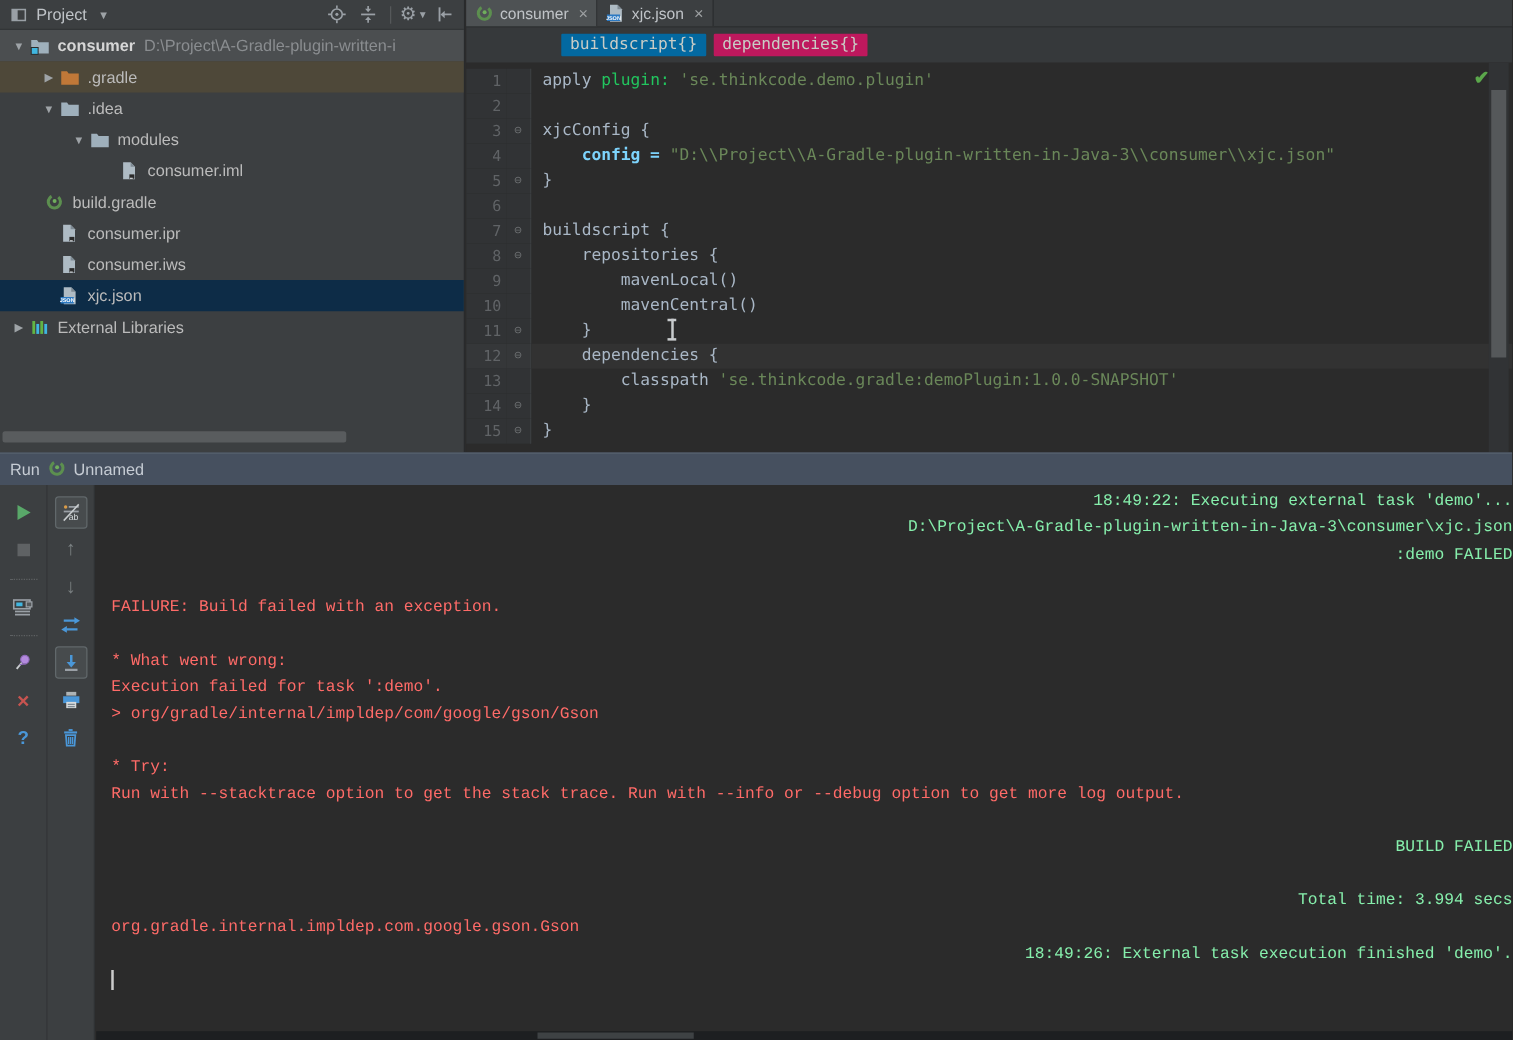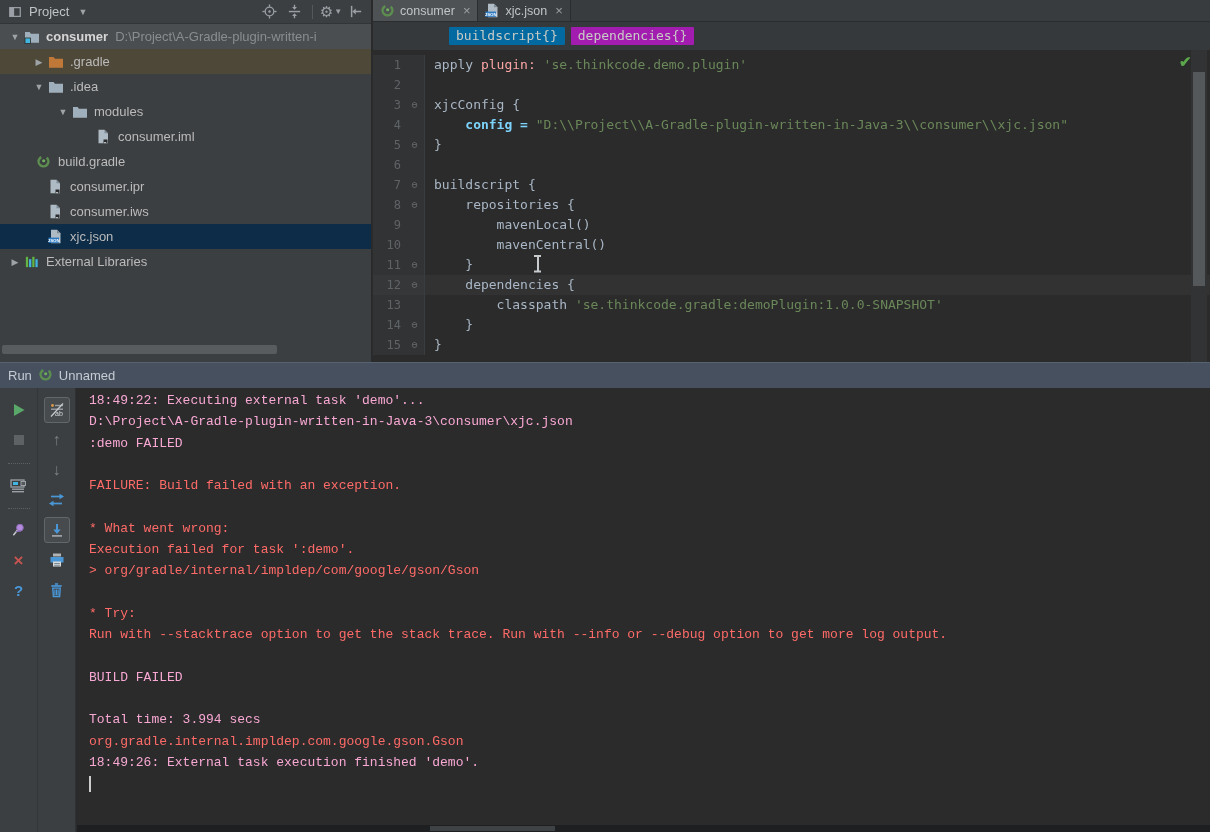--- a/index.html
+++ b/index.html
@@ -52,21 +52,21 @@
   .run-header{height:26px;background:#46505F;border-top:1px solid #57616F;display:flex;align-items:center;gap:6px;padding:0 8px;color:#C6CCD4;}
   .run-body{display:flex;height:444px;background:#2B2B2B;}
   .rtb{width:38px;flex:0 0 38px;background:#3C3F41;display:flex;flex-direction:column;align-items:center;padding-top:8px;}
   .rtb.c1{border-right:1px solid #333638;}
   .rtb.c2{border-right:1px solid #2F3234;}
   .ribtn{width:28px;height:28px;display:flex;align-items:center;justify-content:center;margin-bottom:2px;}
   .dots{width:22px;border-top:1px dotted #5E6163;margin:7px 0;}
   .frame{width:26px;height:26px;border:1px solid #61686B;border-radius:3px;background:#474B4D;display:flex;align-items:center;justify-content:center;}
   .console{flex:1;padding:5px 0 0 13px;font-family:"Liberation Mono",monospace;font-size:13px;overflow:hidden;}
   .con-l{height:21.3px;white-space:pre;}
-  .con-l.i{color:#f9a8d4;}
+  .con-l.i{color:#86efac;text-align:right;}
   .con-l.e{color:#FF6B68;}
   .caret{display:inline-block;width:2px;height:16px;background:#CCCCCC;vertical-align:middle;}
   .bottom-strip{position:absolute;left:77px;top:825px;width:1133px;height:7px;background:#1D1F21;}
   .bottom-thumb{position:absolute;left:353px;top:1px;width:125px;height:5px;background:#3E4244;}
 
   .glyph{font-size:14px;color:#9AA0A6;line-height:1;}
   svg{display:block;}
 </style>
 </head>
 <body>
@@ -283,27 +283,27 @@
               <rect x="0.5" y="8.6" width="10.5" height="5.2" fill="#2B79C2"></rect>
               <text x="5.7" y="12.7" font-size="4.4" font-family="Liberation Sans,sans-serif" font-weight="bold" fill="#FFFFFF" text-anchor="middle">JSON</text>
             </svg>
           </span>
           <span>xjc.json</span>
           <span class="tab-close">×</span>
         </div>
       </div>
     <div class="chip-bar" id="chipbar">
         <span class="chip" style="background: #0369a1;">buildscript{}</span>
-        <span class="chip" style="background: #a21caf;">dependencies{}</span>
+        <span class="chip" style="background: #be185d;">dependencies{}</span>
       </div>
     <div class="code" id="code">
         <div class="cl">
           <span class="ln">1</span>
           <span class="foldc"></span>
-          <span class="ct"><span style="color: rgb(169, 183, 198);">apply </span><span style="color: #fca5a5;">plugin: </span><span style="color: rgb(106, 135, 89);">'se.thinkcode.demo.plugin'</span></span>
+          <span class="ct"><span style="color: rgb(169, 183, 198);">apply </span><span style="color: #22c55e;">plugin: </span><span style="color: rgb(106, 135, 89);">'se.thinkcode.demo.plugin'</span></span>
         </div>
         <div class="cl">
           <span class="ln">2</span>
           <span class="foldc"></span>
           <span class="ct"></span>
         </div>
         <div class="cl">
           <span class="ln">3</span>
           <span class="foldc">⊖</span>
           <span class="ct"><span style="color: rgb(169, 183, 198);">xjcConfig {</span></span>

